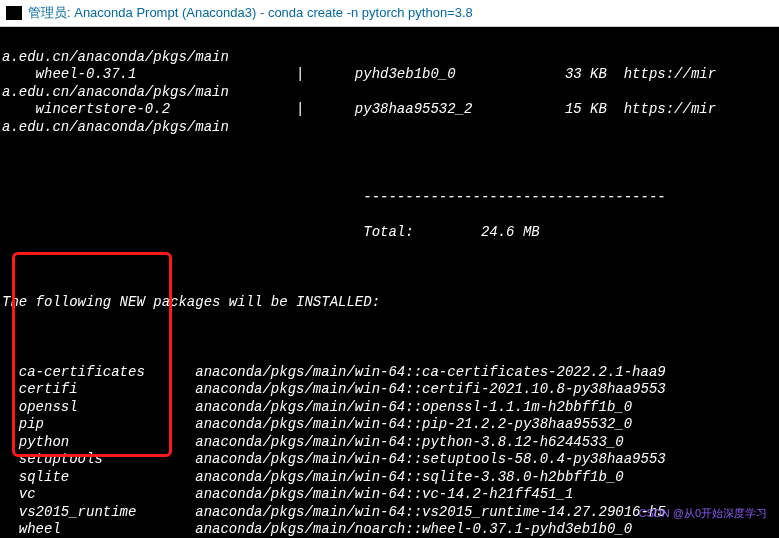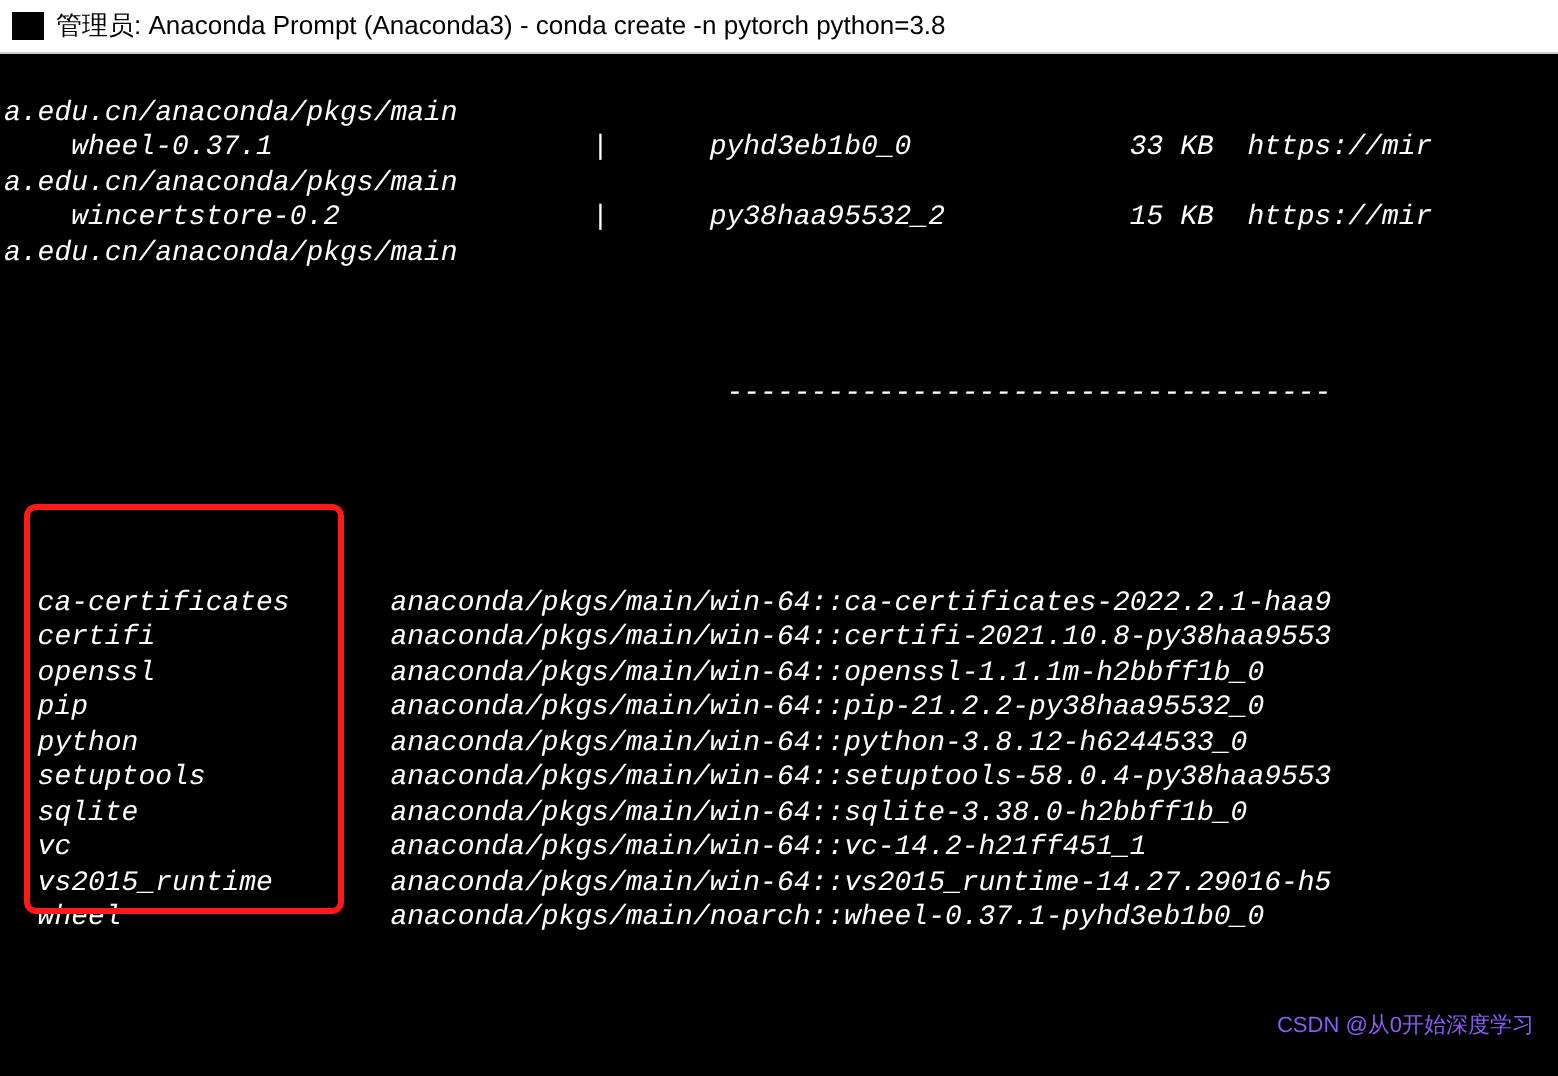--- a/index.html
+++ b/index.html
@@ -13,21 +13,21 @@
   }
   .titlebar {
     background: #fff;
     border-bottom: 1px solid #ccc;
     padding: 4px 6px;
     display: flex;
     align-items: center;
     gap: 6px;
     font-family: "Segoe UI", Arial, sans-serif;
     font-size: 13px;
-    color: #000000;
+    color: #0369a1;
   }
   .cmd-icon {
     width: 16px;
     height: 14px;
     background: #000;
     display: inline-block;
   }
   .terminal {
     background: #000;
     color: #fff;
@@ -63,21 +63,23 @@
 
 <div class="titlebar">
   <span class="cmd-icon"></span>
   <span>管理员: Anaconda Prompt (Anaconda3) - conda  create -n pytorch python=3.8</span>
 </div>
 
 <div class="terminal">
 <div id="rows-container"><div class="line">a.edu.cn/anaconda/pkgs/main</div><div class="line">    wheel-0.37.1                   |      pyhd3eb1b0_0             33 KB  https://mir</div><div class="line">a.edu.cn/anaconda/pkgs/main</div><div class="line">    wincertstore-0.2               |      py38haa95532_2           15 KB  https://mir</div><div class="line">a.edu.cn/anaconda/pkgs/main</div></div>
 <div class="line"> </div>
 <div class="line">                                           ------------------------------------</div>
+<div class="line">                                           <span>Total:</span>        <span>24.6 MB</span></div>
 <div class="line"> </div>
+<div class="line">The following NEW packages will be INSTALLED:</div>
 <div class="line"> </div>
 <div id="pkgs-container"><div class="line">  ca-certificates      anaconda/pkgs/main/win-64::ca-certificates-2022.2.1-haa9</div><div class="line">  certifi              anaconda/pkgs/main/win-64::certifi-2021.10.8-py38haa9553</div><div class="line">  openssl              anaconda/pkgs/main/win-64::openssl-1.1.1m-h2bbff1b_0</div><div class="line">  pip                  anaconda/pkgs/main/win-64::pip-21.2.2-py38haa95532_0</div><div class="line">  python               anaconda/pkgs/main/win-64::python-3.8.12-h6244533_0</div><div class="line">  setuptools           anaconda/pkgs/main/win-64::setuptools-58.0.4-py38haa9553</div><div class="line">  sqlite               anaconda/pkgs/main/win-64::sqlite-3.38.0-h2bbff1b_0</div><div class="line">  vc                   anaconda/pkgs/main/win-64::vc-14.2-h21ff451_1</div><div class="line">  vs2015_runtime       anaconda/pkgs/main/win-64::vs2015_runtime-14.27.29016-h5</div><div class="line">  wheel                anaconda/pkgs/main/noarch::wheel-0.37.1-pyhd3eb1b0_0</div></div>
 
 
 
 <div class="redbox"></div>
 <div class="watermark">CSDN @从0开始深度学习</div>
 </div>
 
 </body></html>

